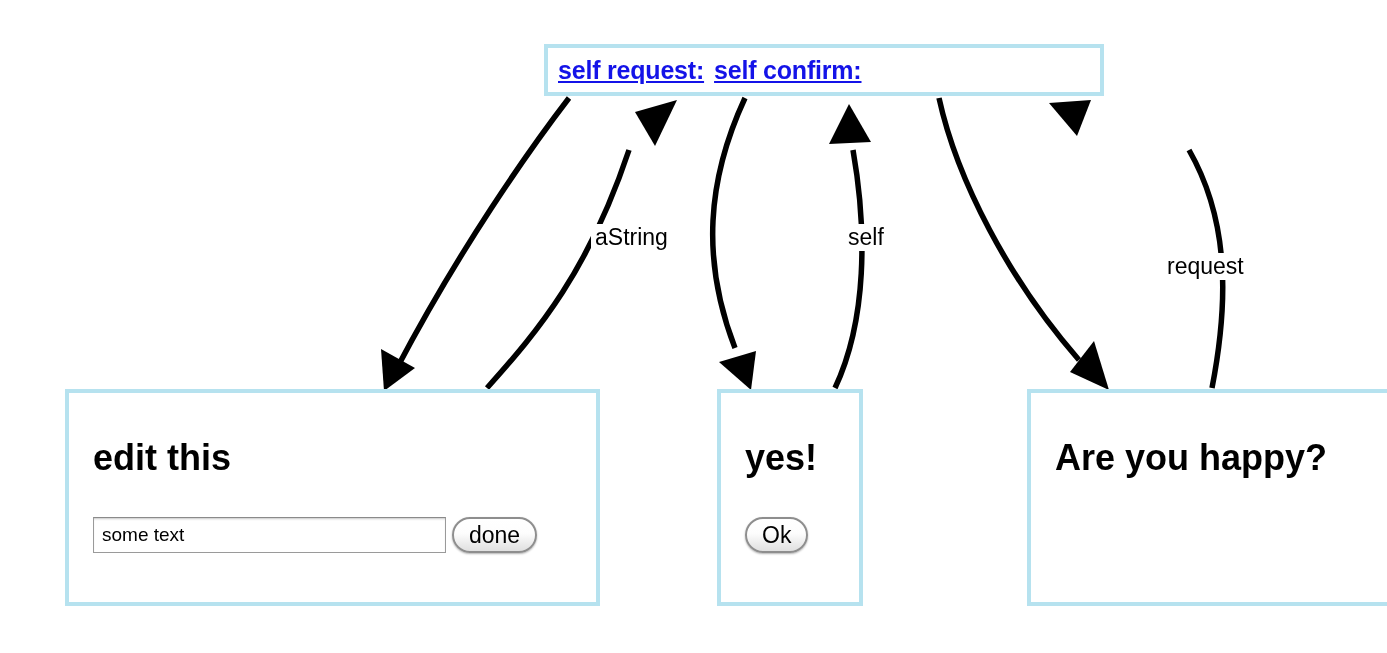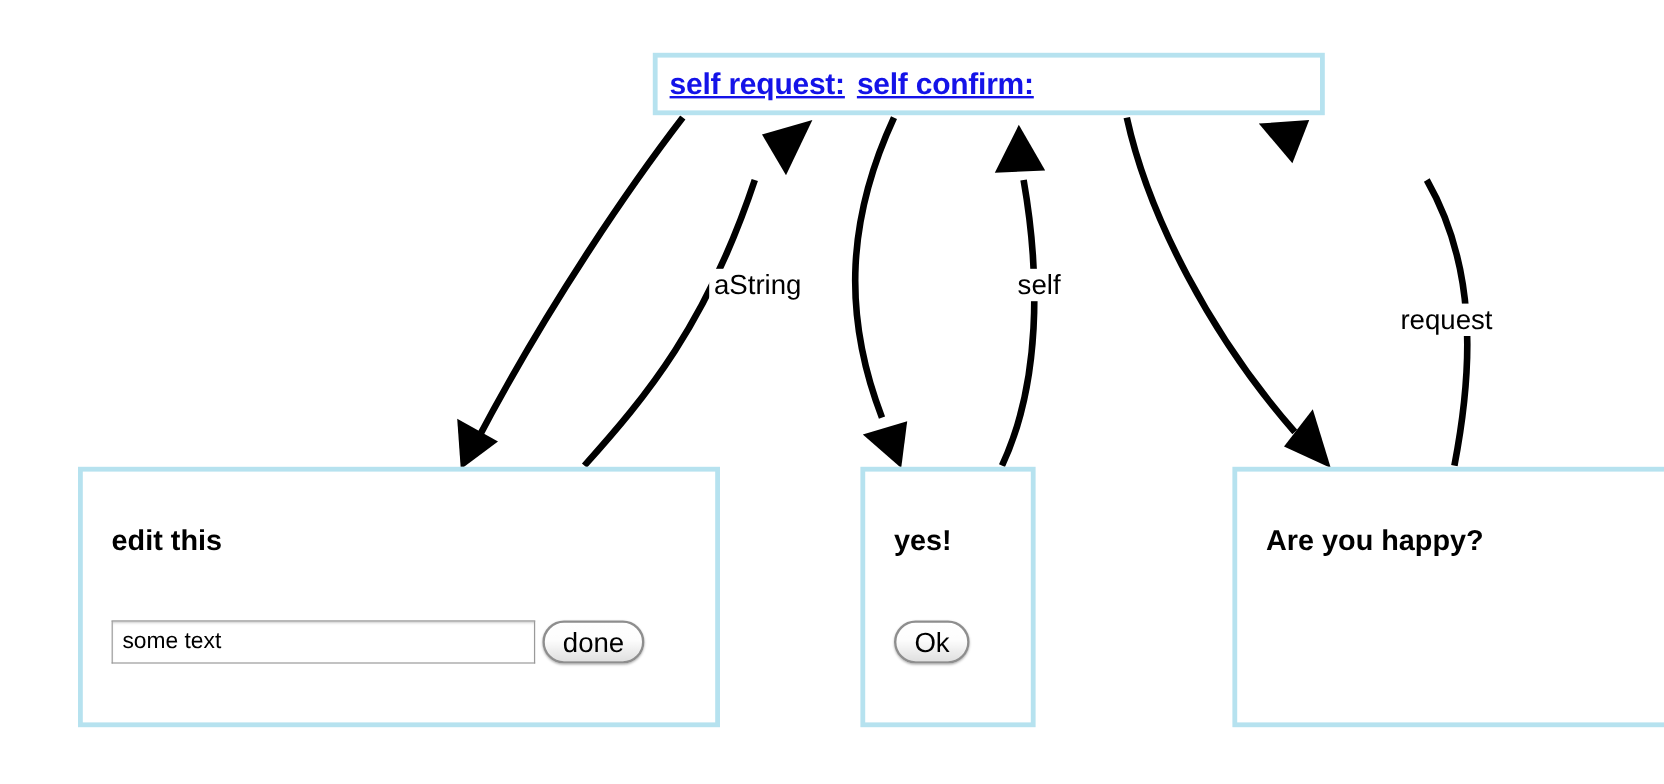--- a/index.html
+++ b/index.html
@@ -71,21 +71,21 @@
     border: 4px solid #b6e2ef;
   }
   #dialog-edit   { left: 36px;  top: 389px; width: 535px; height: 217px; }
   #dialog-inform { left: 688px; top: 389px; width: 146px; height: 217px; }
   #dialog-confirm{ left: 998px; top: 389px; width: 392px; height: 217px; }
 
   .dialog-title {
     position: absolute;
     left: 24px;
     top: 44px;
-    font-size: 24px;
+    font-size: 36px;
     font-weight: 700;
     color: #000000;
     white-space: nowrap;
     font-family: "Liberation Sans", sans-serif;
   }
   .dialog-row {
     position: absolute;
     left: 24px;
     top: 124px;
     display: flex;

